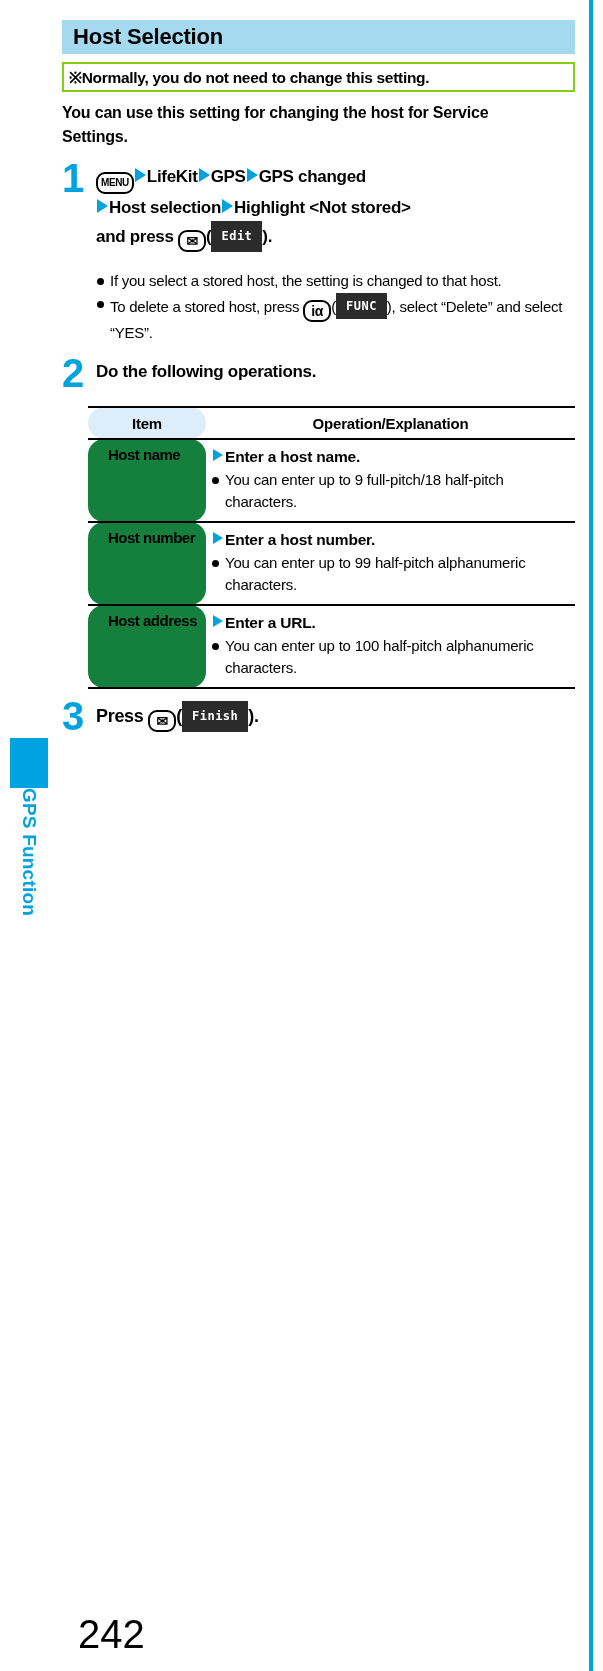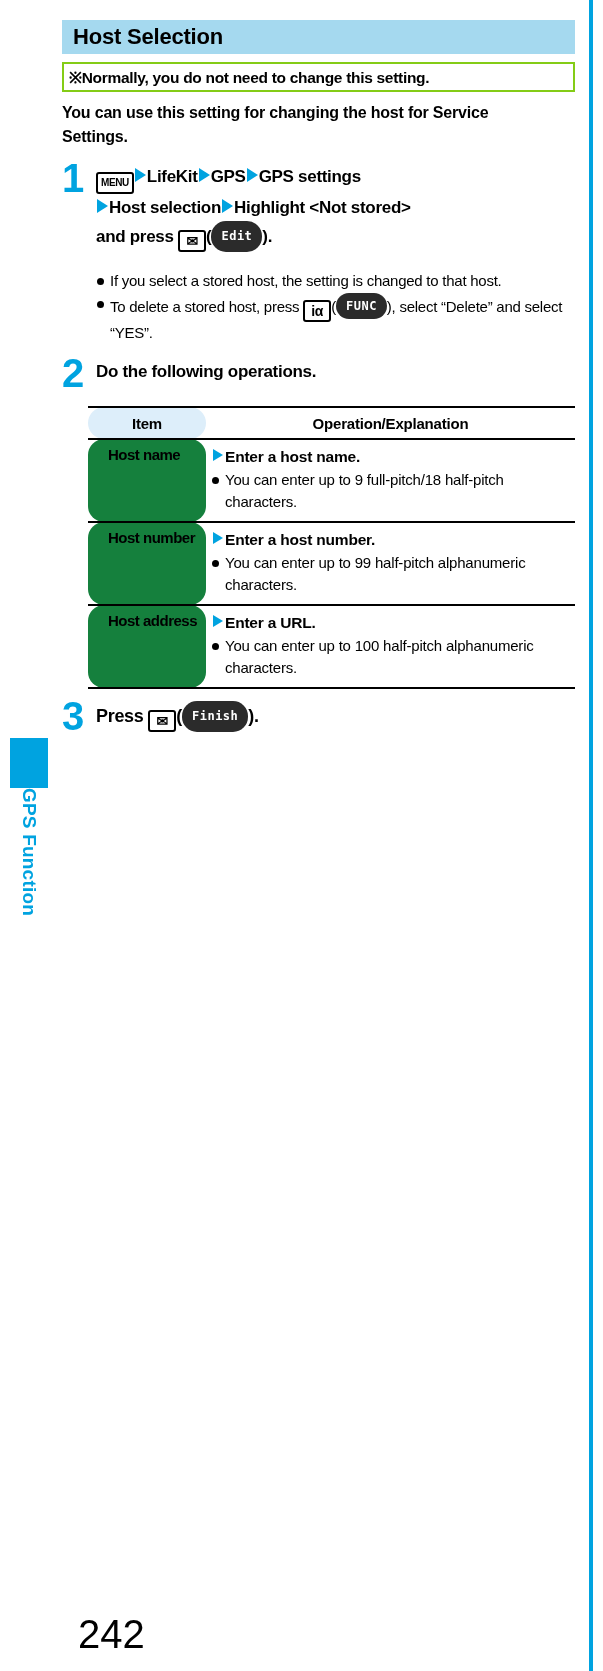--- a/index.html
+++ b/index.html
@@ -117,21 +117,21 @@
     font-size: 17px;
     font-weight: bold;
     line-height: 27px;
     letter-spacing: -0.3px;
   }
 
   
   .key {
     display: inline-block;
     border: 2px solid #000;
-    border-radius: 3px;
+    border-radius: 9px;
     height: 22px;
     min-width: 34px;
     padding: 0 3px;
     line-height: 18px;
     font-size: 10px;
     font-weight: bold;
     text-align: center;
     vertical-align: -4px;
     letter-spacing: -0.4px;
     font-family: "Liberation Sans", sans-serif;
@@ -142,21 +142,20 @@
   .softkey {
     display: inline-block;
     background: #2b2b2b;
     color: #ffffff;
     font-family: "DejaVu Sans Mono", monospace;
     font-size: 12px;
     font-weight: bold;
     padding: 2px 10px 2px 10px;
     vertical-align: 2px;
     letter-spacing: 0.5px;
-    border-radius: 15px;
   }
 
   
   .tri {
     display: inline-block;
     width: 0; height: 0;
     border-left: 11px solid #00a3e0;
     border-top: 7px solid transparent;
     border-bottom: 7px solid transparent;
     vertical-align: 0px;
@@ -290,21 +289,21 @@
   <div class="note-box">
     <span class="note-text">※Normally, you do not need to change this setting.</span>
   </div>
 
   <div class="intro">You can use this setting for changing the host for Service Settings.</div>
 
   <div class="step">
     <div class="step-num">1</div>
     <div class="step-body">
       <div class="step-head">
-        <span class="key">MENU</span><span class="tri"></span><span>LifeKit</span><span class="tri"></span><span>GPS</span><span class="tri"></span><span>GPS settings</span><br>
+        <span class="key">MENU</span><span class="tri"></span><span>LifeKit</span><span class="tri"></span><span>GPS</span><span class="tri"></span><span>GPS changed</span><br>
         <span class="tri"></span><span>Host selection</span><span class="tri"></span><span>Highlight &lt;Not stored&gt;</span><br>
         <span>and press</span>
         <span class="key envelope">✉</span><span>(</span><span class="softkey">Edit</span><span>).</span>
       </div>
 
       <div class="bullets">
         <div class="bullet">If you select a stored host, the setting is changed to that host.</div>
         <div class="bullet">
           <span>To delete a stored host, press</span>
           <span class="key imode">iα</span><span>(</span><span class="softkey">FUNC</span><span>), select “Delete” and select “YES”.</span>

